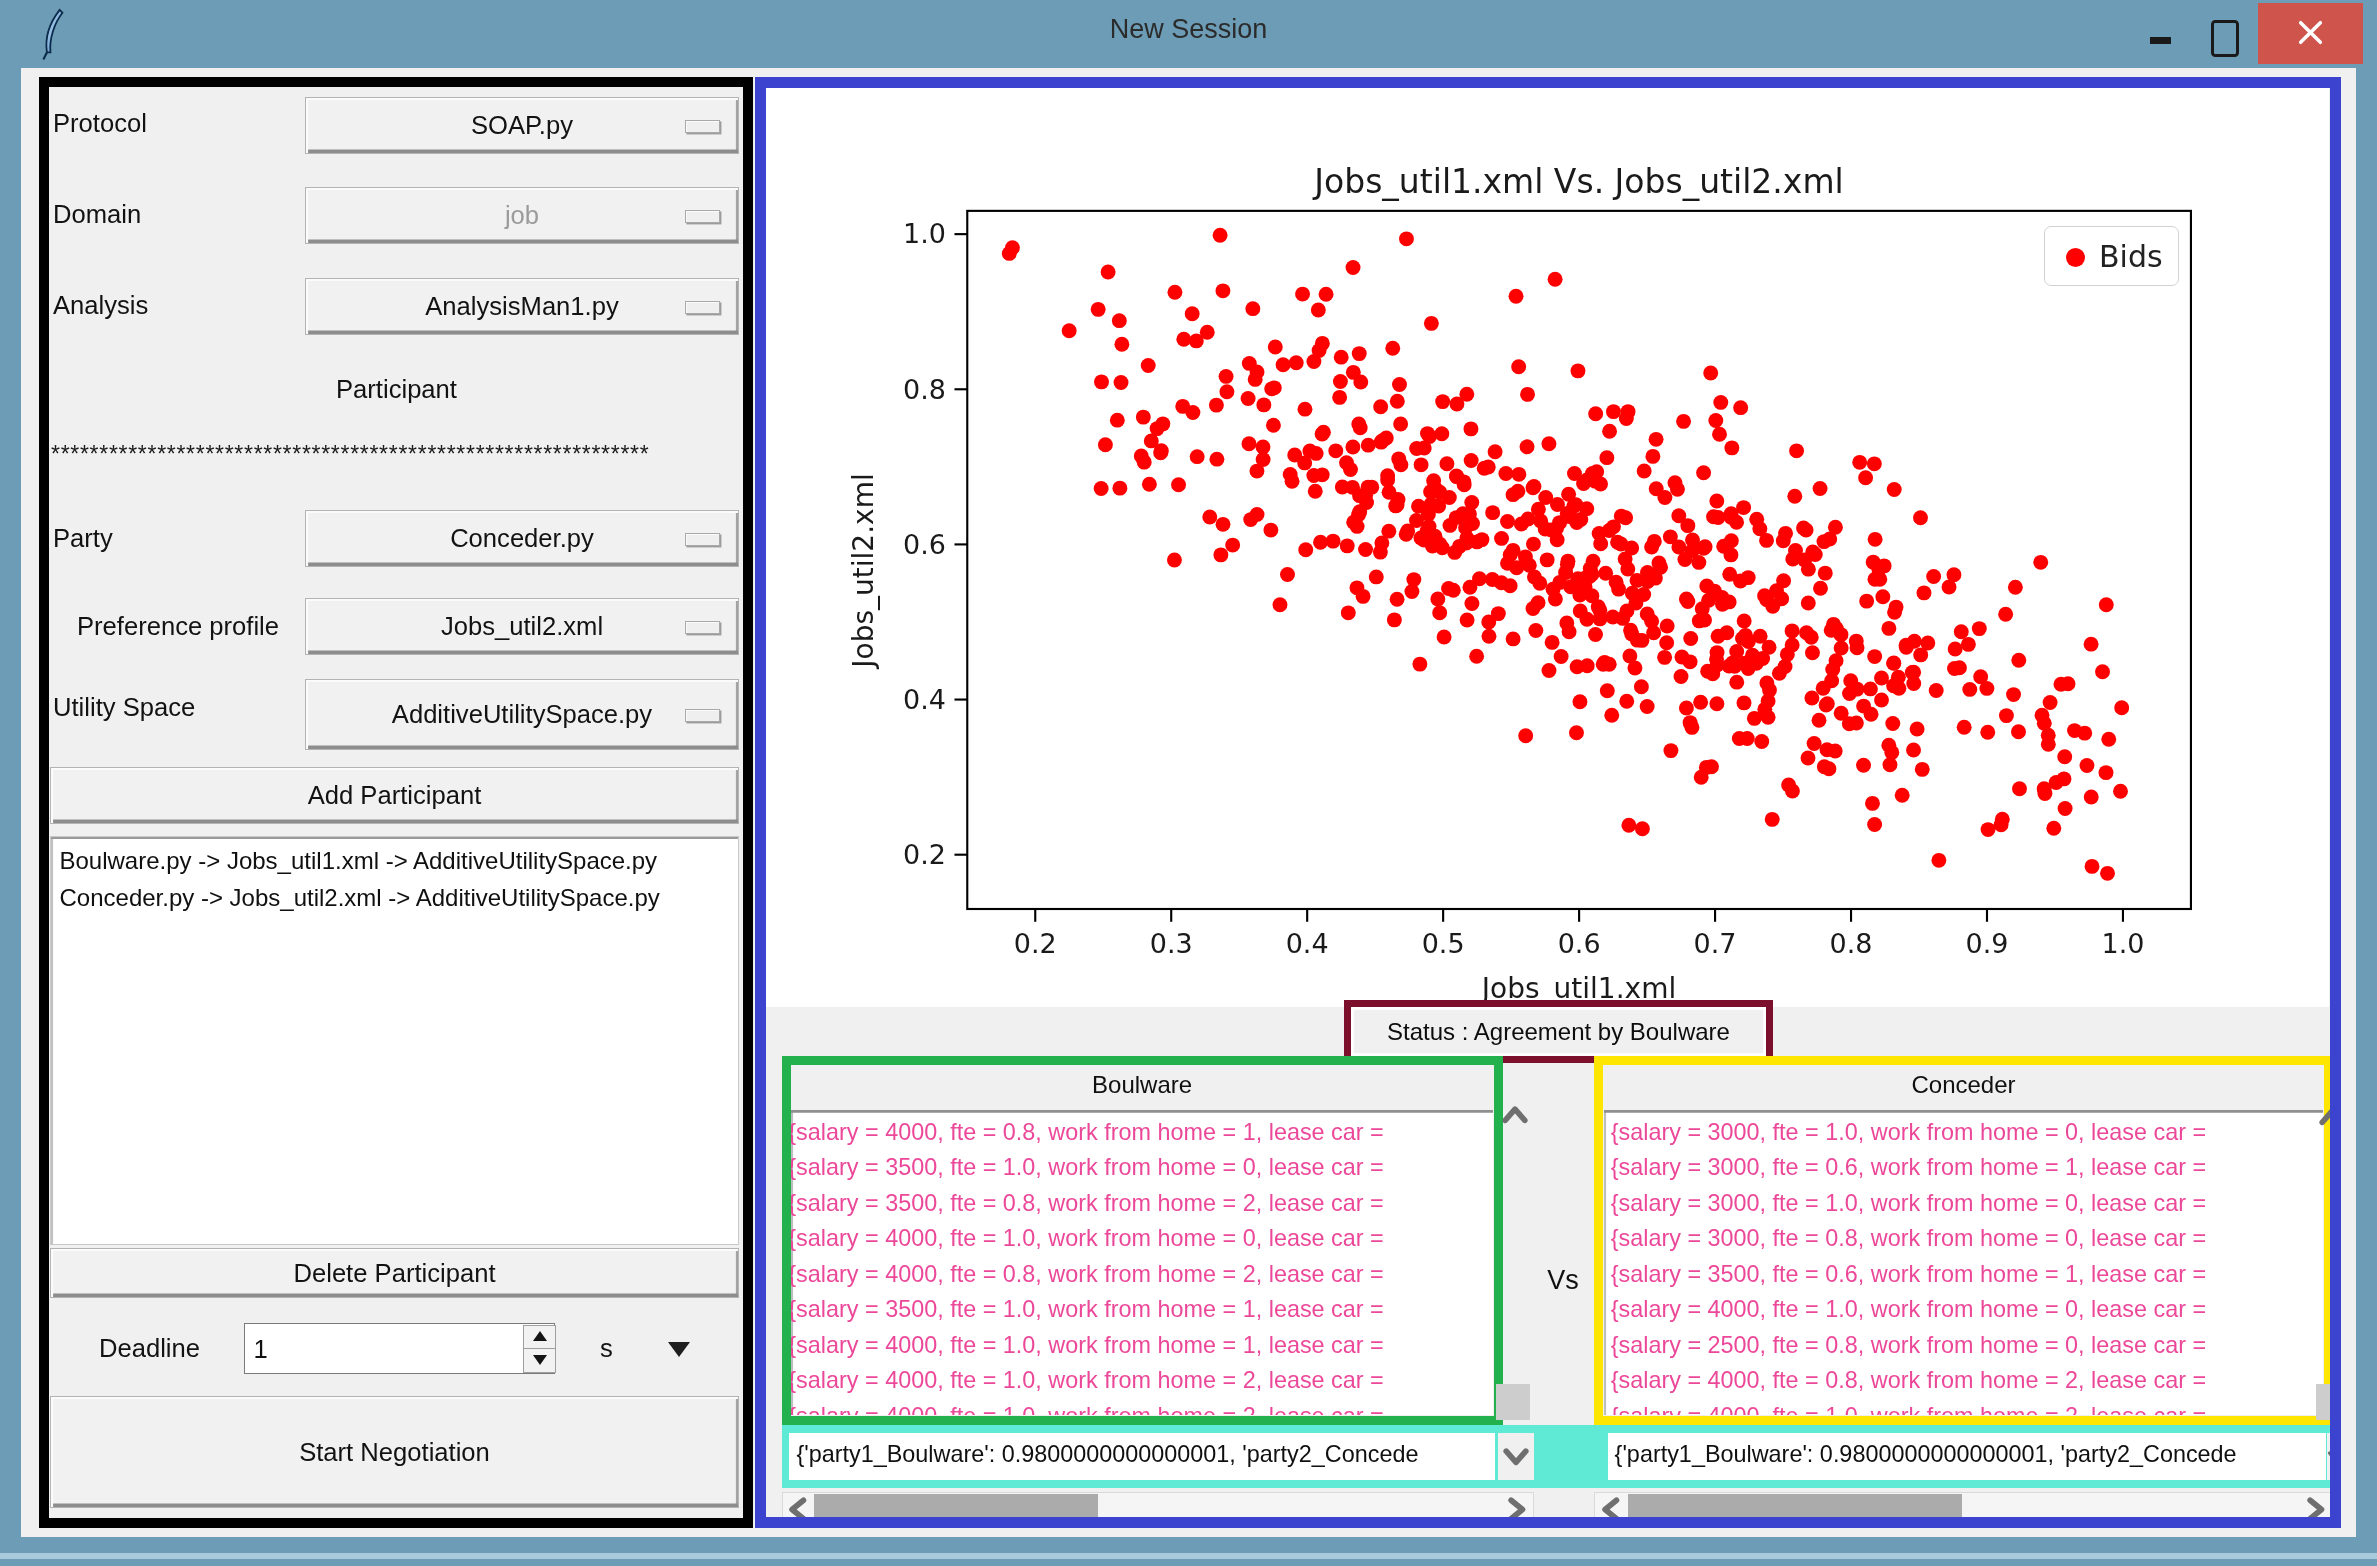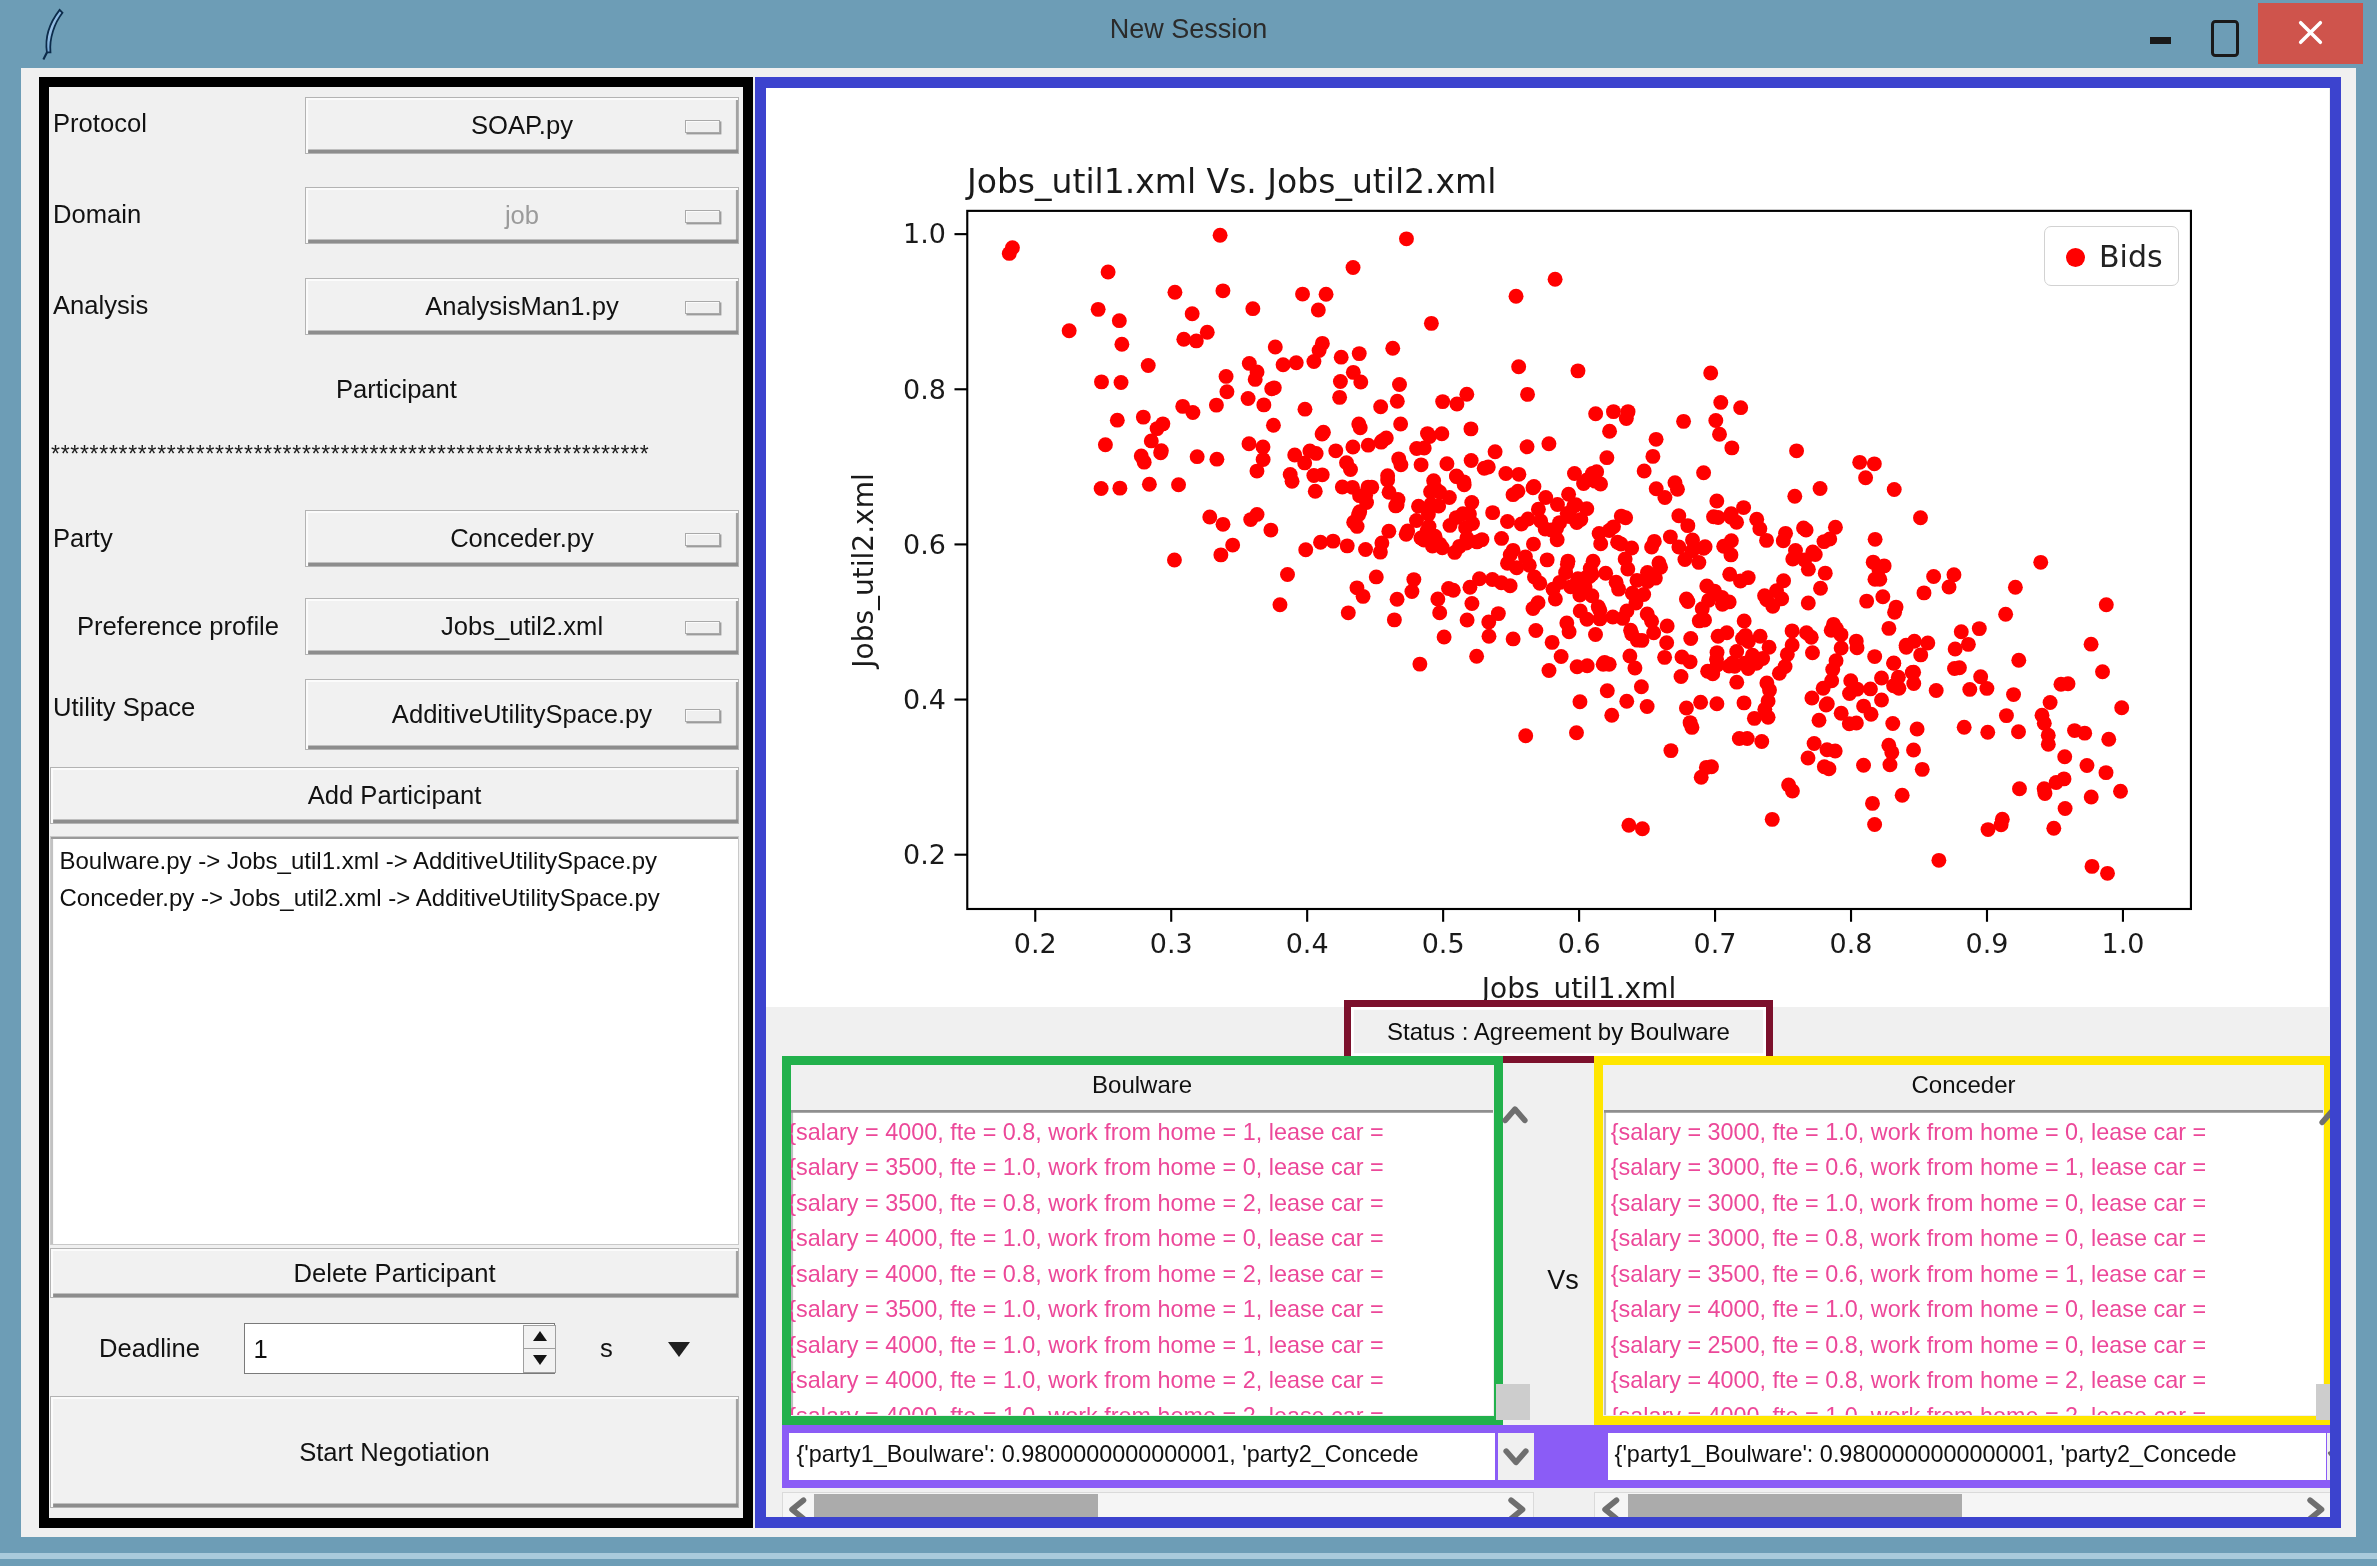--- a/index.html
+++ b/index.html
@@ -47,40 +47,40 @@
   .spin-cell{position:absolute;left:278px;width:31px;height:23.4px;background:#f2f2f2;border:0.7px solid #9f9f9f;}
   .tri-up{width:0;height:0;border-left:7px solid transparent;border-right:7px solid transparent;border-bottom:10px solid #141414;margin:5.7px auto 0;}
   .tri-down{width:0;height:0;border-left:7px solid transparent;border-right:7px solid transparent;border-top:10px solid #141414;margin:6.4px auto 0;}
   .tri-sel{width:0;height:0;border-left:11.4px solid transparent;border-right:11.4px solid transparent;border-top:15.6px solid #1f1f1f;}
   
   #right-panel{left:755px;top:77px;width:1586px;height:1451px;background:#f0f0f0;border:11.4px solid #3c43ce;overflow:hidden;}
   
   .rp{position:absolute;box-sizing:border-box;}
   #figure{left:0;top:0;width:1563px;height:919px;background:#ffffff;}
   .chart-text{font-family:"DejaVu Sans", sans-serif;color:#1a1a1a;}
-  #chart-title{left:201px;top:74px;width:1224px;text-align:left;font-size:33px;}
+  #chart-title{left:201px;top:74px;width:1224px;text-align:center;font-size:33px;}
   #chart-xlabel{left:201px;top:884px;width:1224px;text-align:center;font-size:28px;}
   #chart-ylabel{left:-59px;top:466px;width:313px;height:33px;text-align:center;font-size:28px;transform:rotate(-90deg);}
   #legend{left:1278px;top:138px;width:135px;height:60px;background:#fff;border:1.4px solid #d2d2d2;border-radius:7px;}
   #legend-dot{position:absolute;left:21px;top:20.6px;width:19px;height:19px;border-radius:50%;background:#ff0000;}
   #legend-label{position:absolute;left:54px;top:12px;font-size:30px;color:#222;}
   #status-badge{left:578px;top:912px;width:429px;height:63px;background:#f0f0f0;border:7px solid #7c102c;
     box-shadow: inset 0 0 0 2.8px #ffffff;}
   #status-badge div{width:100%;text-align:center;font-size:24px;color:#0d0d0d;}
   .bid-box{top:968px;height:369px;background:#f0f0f0;}
   #bid-box-left{left:15.6px;width:721px;border:9.2px solid #22b14c;}
   #bid-box-right{left:828px;width:739px;border:9.2px solid #ffe600;}
   .bid-title{position:absolute;left:0;top:5.7px;width:100%;text-align:center;font-size:24px;color:#101010;}
   .bid-list{position:absolute;left:0.7px;top:45px;right:0.7px;bottom:0.7px;background:#fff;overflow:hidden;
     box-shadow: inset 0 2.8px 0 #8f8f8f, inset 2.1px 0 0 #bdbdbd;}
   .bid-row{position:absolute;left:7px;width:995px;font-size:23.4px;color:#ec4899;white-space:nowrap;}
   .clip-brace{text-indent:-10px;}
   .chev{stroke:#6f6f6f;stroke-width:8;fill:none;stroke-linecap:round;stroke-linejoin:round;}
   .vtrack-thumb{background:#cdcdcd;}
-  #outcome-strip{left:15.6px;top:1337px;width:1551px;height:63px;background:#8b5cf6;}
+  #outcome-strip{left:15.6px;top:1337px;width:1551px;height:63px;background:#5eead4;}
   .outcome-entry{position:absolute;top:7.8px;height:47px;background:#fff;overflow:hidden;}
   .outcome-entry div{font-size:23.4px;color:#101010;white-space:nowrap;padding:8.5px 0 0 7px;}
   .chev-cell{position:absolute;top:7.8px;height:47px;background:#f0f0f0;}
   .hscroll{position:absolute;height:33px;background:#f5f5f5;border:0.7px solid #dadada;}
   .hthumb{position:absolute;top:1.4px;height:28px;background:#ababab;}
   #vs-label{left:763px;top:1177px;width:68px;text-align:center;font-size:27px;color:#101010;}
 </style>
 </head>
 <body>
 

